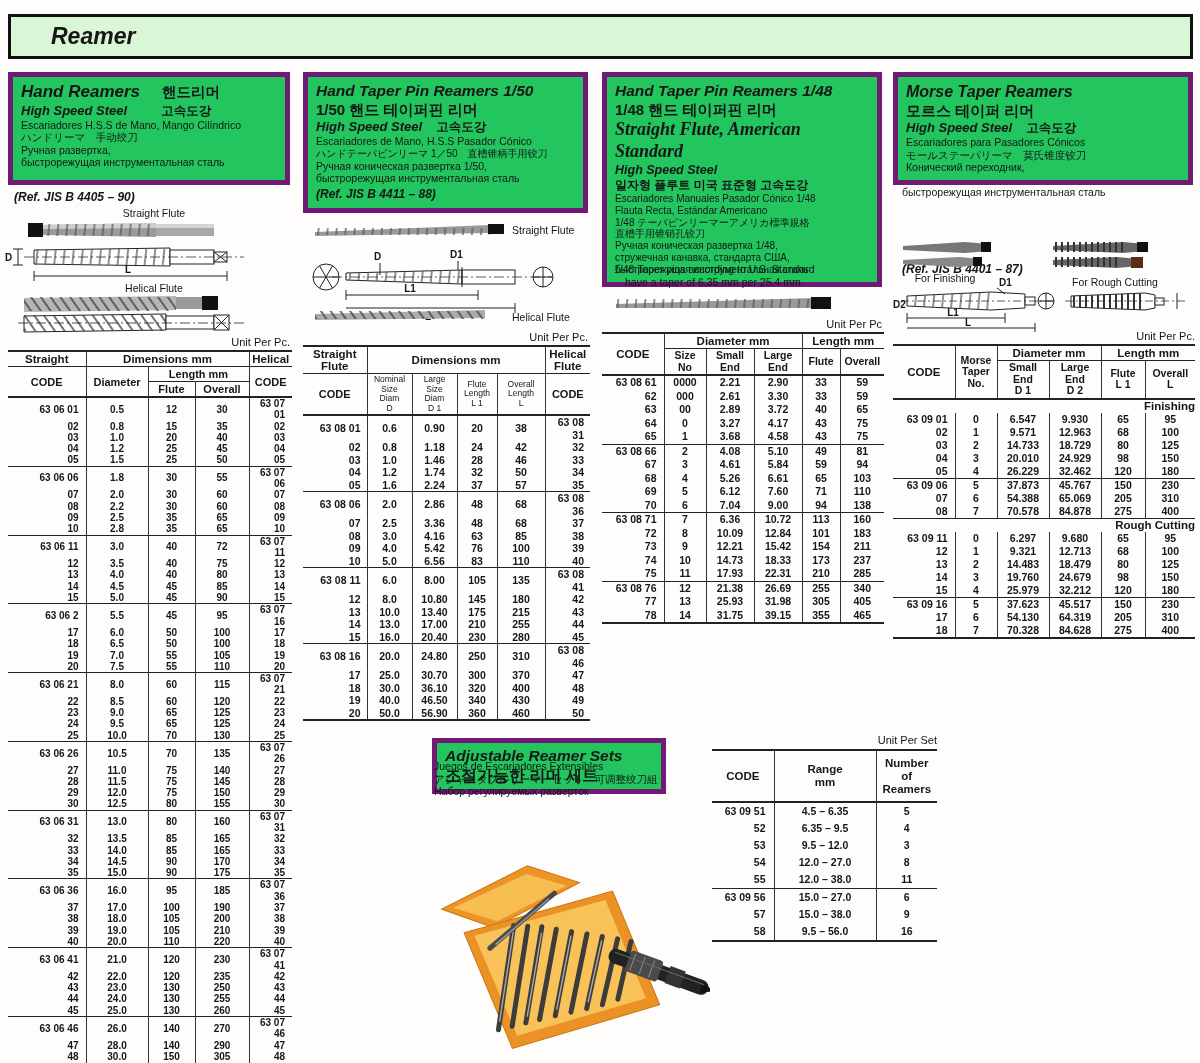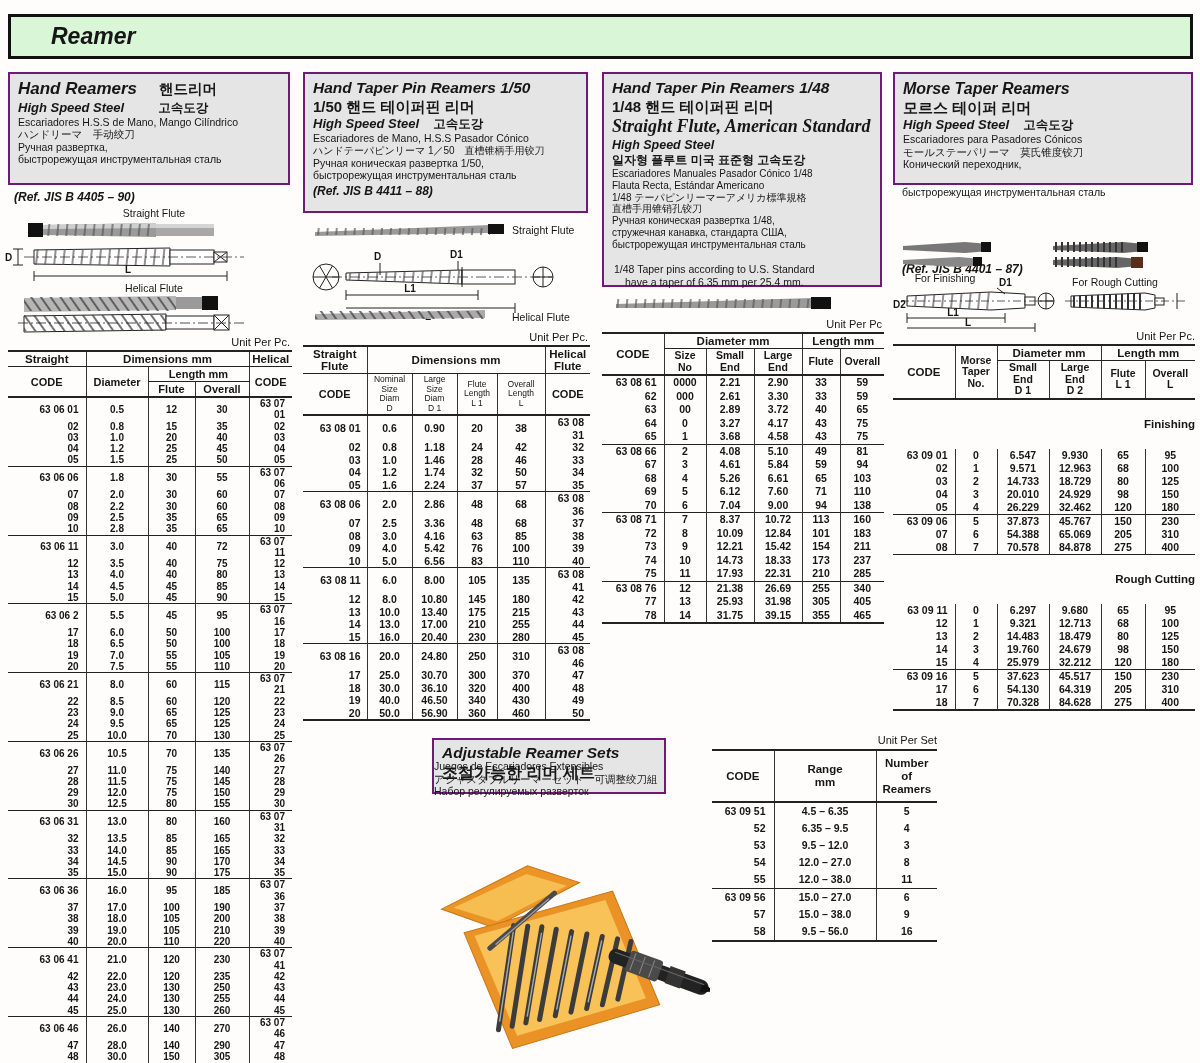--- a/index.html
+++ b/index.html
@@ -7,42 +7,42 @@
   body { font-family:"Liberation Sans", sans-serif; color:#161616; }
   .page { position:relative; width:1200px; height:1063px; background:#fefdfb; overflow:hidden; }
 
   
   .banner { position:absolute; left:8px; top:14px; width:1185px; height:45px;
             background:#d9f6d7; border:3px solid #111; display:flex; align-items:center; padding-left:40px; }
   .banner .en { font-size:23px; font-weight:bold; font-style:italic; margin-right:20px; }
   .banner .ko { font-size:20px; font-weight:bold; }
 
   
-  .cyanbox { position:absolute; background:#e5e5e5; border:2px solid #701a75; padding:5px 8px 11px 8px; line-height:1.22; }
+  .cyanbox { position:absolute; background:#22c55e; border:5px solid #701a75; padding:5px 8px 11px 8px; line-height:1.22; }
   .t-en  { font-size:15.5px; font-weight:bold; font-style:italic; }
   .t-en.big { font-size:17px; }
   .t-ko  { font-size:14.5px; font-weight:bold; }
   .t-sub { font-size:13px; font-weight:bold; font-style:italic; }
   .t-sub-ko { font-size:12.5px; font-weight:bold; }
   .ln    { font-size:10.5px; line-height:12.5px; }
   .ln-sm { font-size:10px; line-height:11.8px; }
   .rowline { display:flex; align-items:baseline; gap:22px; }
   .refline { position:absolute; font-size:12px; font-weight:bold; font-style:italic; }
   .unit { position:absolute; font-size:11px; text-align:right; }
 
   
   table.dtable { border-collapse:collapse; table-layout:fixed; width:100%;
                  border-top:2.5px solid #222; border-bottom:2.5px solid #222; }
   .dtable th { font-weight:bold; text-align:center; white-space:pre-line; vertical-align:middle; padding:1px 1px; }
   .dtable td { font-weight:bold; text-align:center; padding:0 3px; }
   .dtable th.bl, .dtable td:not(:first-child) { border-left:1px solid #333; }
   .dtable tr.h1 th { border-bottom:1.2px solid #222; font-size:11.5px; }
   .dtable thead { border-bottom:2px solid #222; }
   .dtable tbody tr.gs td { border-top:1.6px solid #222; }
-  .dtable tr.sect td { border-left:none; font-size:11.5px; font-weight:bold; padding:18px 0; }
+  .dtable tr.sect td { border-left:none; font-size:11.5px; font-weight:bold; padding:0 0; }
   .dtable tr.sect.top td { border-top:1.6px solid #222; }
 
   .t-hand  { }
   .t-hand th { font-size:11px; }
   .t-hand td { font-size:10px; line-height:11.3px; }
   .t-hand td:nth-child(1), .t-hand td:nth-child(5) { text-align:right; padding-right:7px; }
 
   .t-50 th { font-size:11px; }
   .t-50 tr.h2 th.sm { font-size:8.5px; line-height:9.5px; font-weight:normal; }
   .t-50 td { font-size:10.5px; line-height:12.5px; }
@@ -914,21 +914,21 @@
             <td>70</td>
             <td>6</td>
             <td>7.04</td>
             <td>9.00</td>
             <td>94</td>
             <td>138</td>
           </tr>
           <tr class="gs">
             <td>63 08 71</td>
             <td>7</td>
-            <td>8.37</td>
+            <td>6.36</td>
             <td>10.72</td>
             <td>113</td>
             <td>160</td>
           </tr>
           <tr>
             <td>72</td>
             <td>8</td>
             <td>10.09</td>
             <td>12.84</td>
             <td>101</td>

